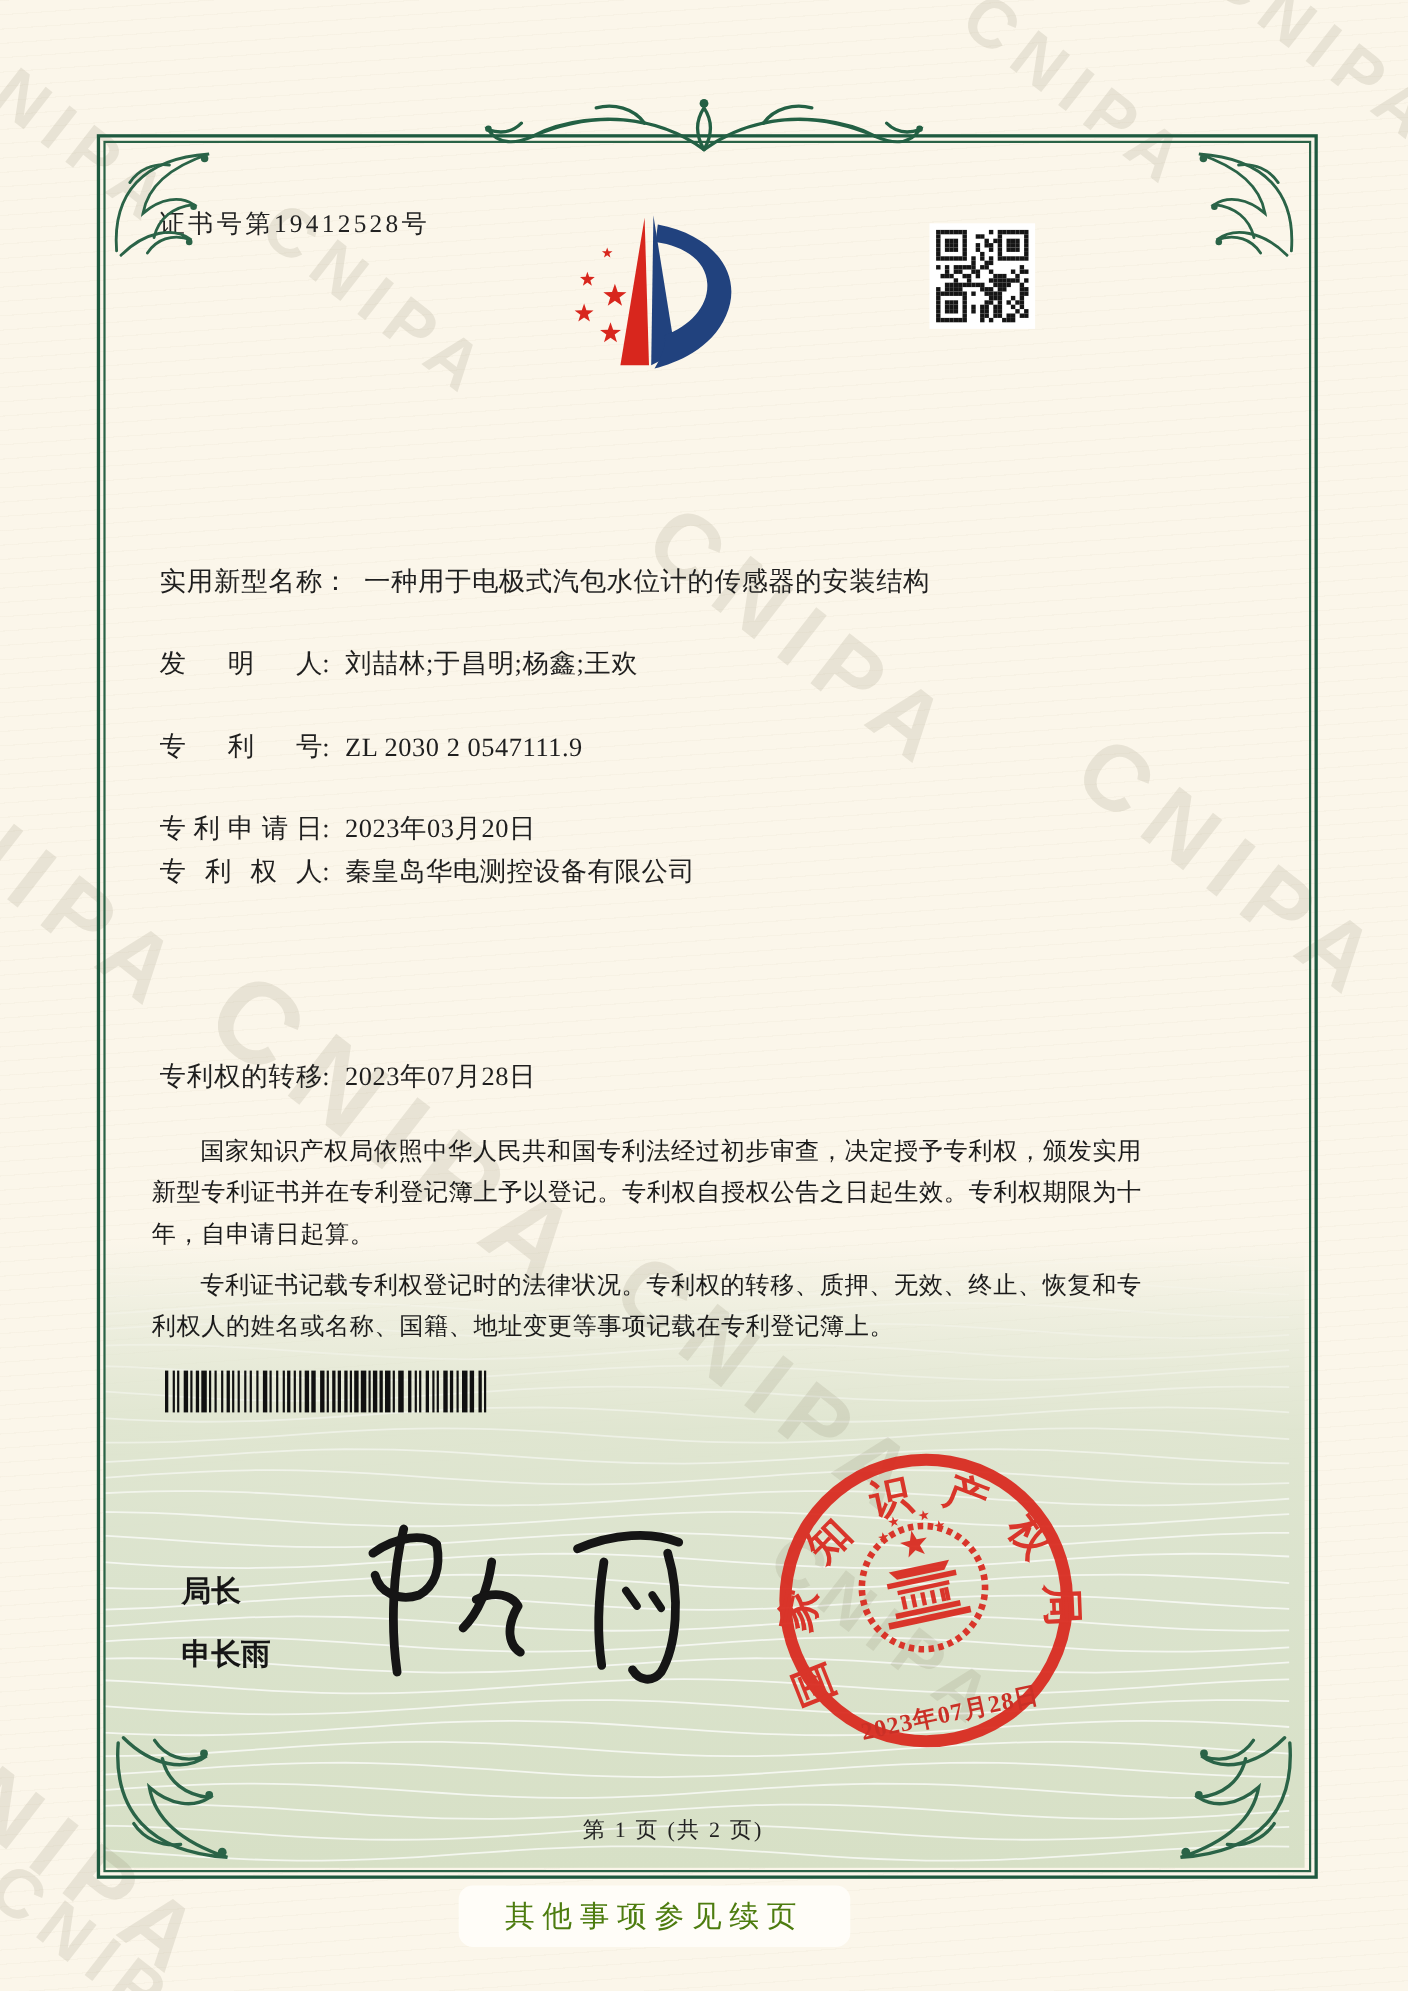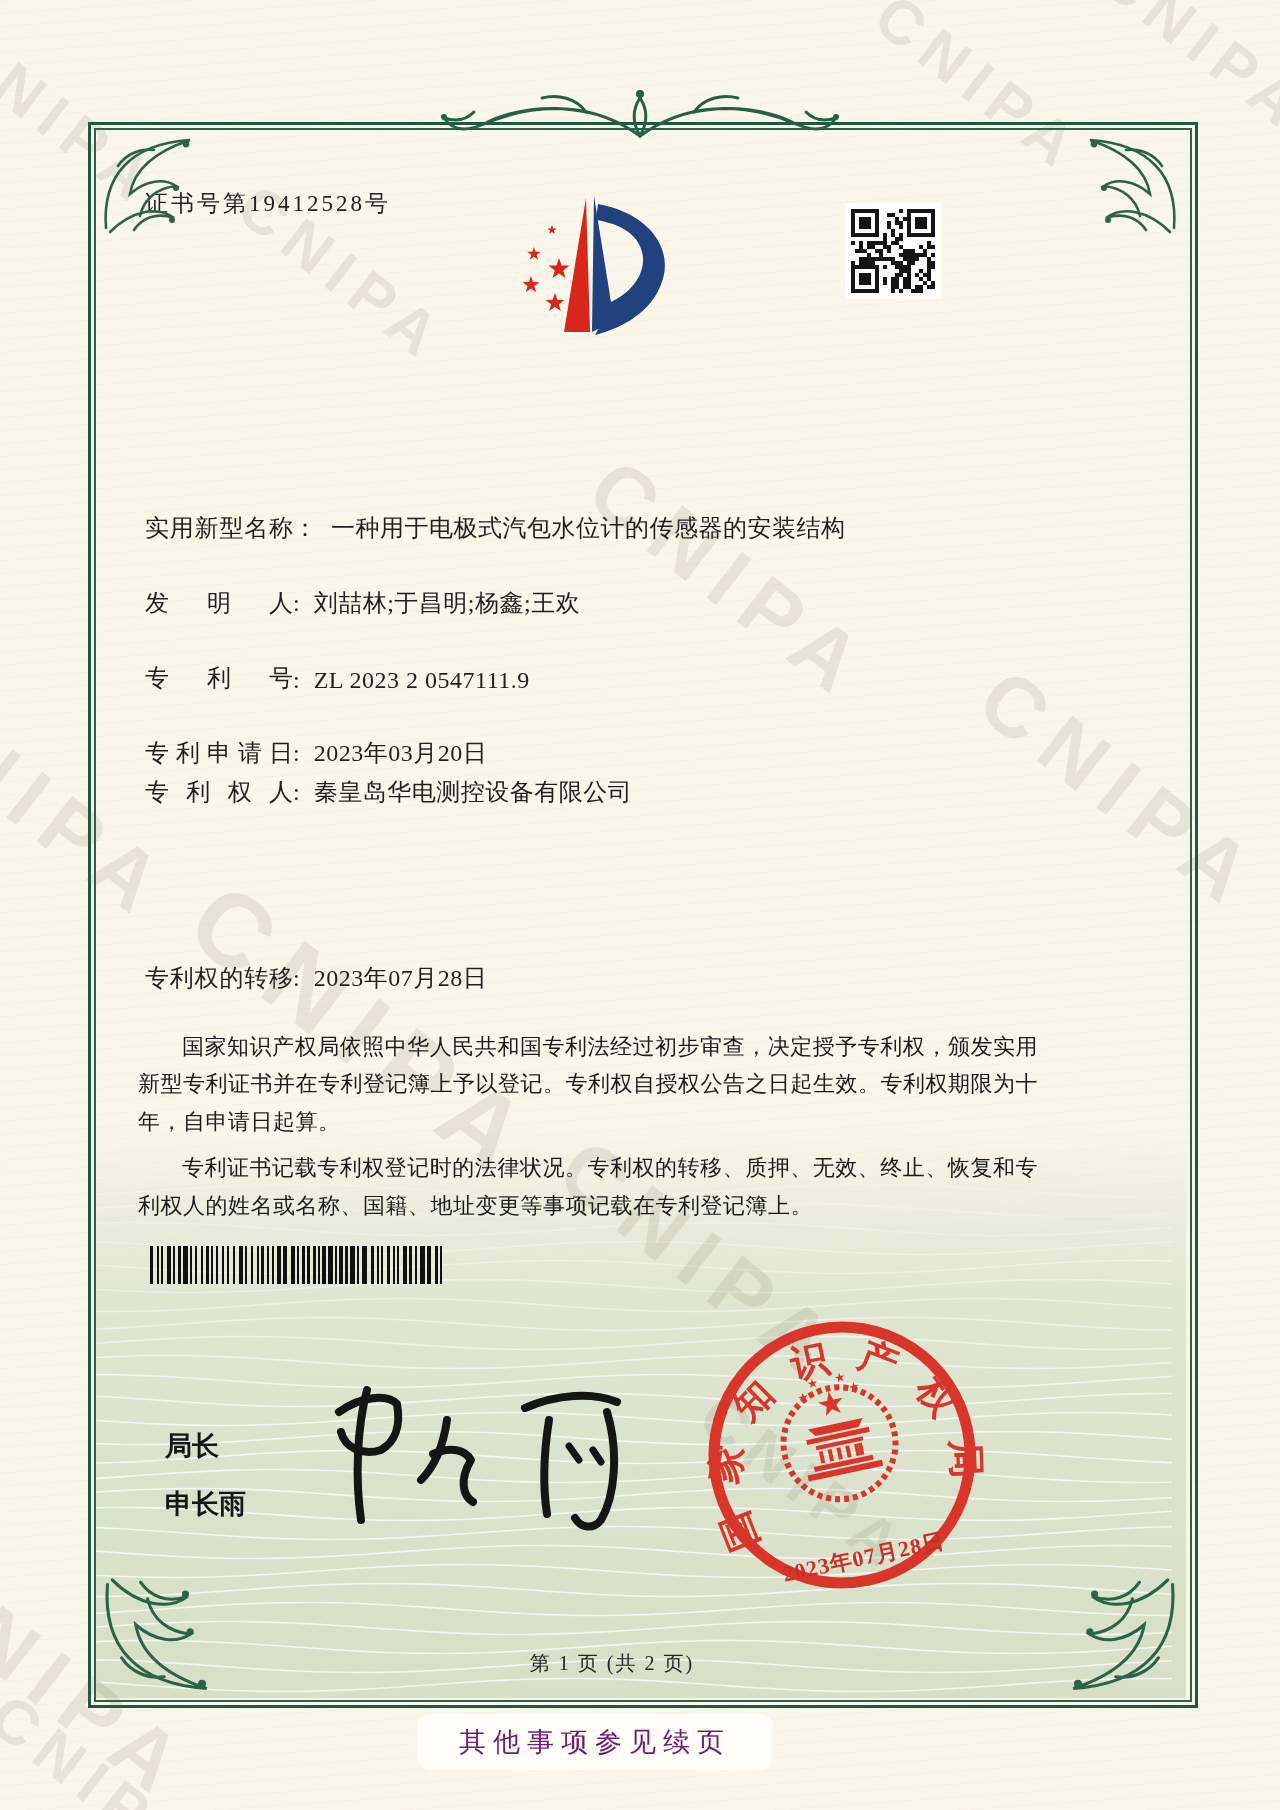--- a/index.html
+++ b/index.html
@@ -68,21 +68,21 @@
 
   
   .seal{position:absolute;left:692px;top:1295px;z-index:4;}
 
   
   .page-num{position:absolute;left:0;right:0;top:1650px;z-index:3;text-align:center;
     font-size:20px;color:#222;transform:translateX(-28px);letter-spacing:2px;}
   .cont-wrap{position:absolute;left:0;right:0;top:1714px;z-index:3;text-align:center;
     transform:translateX(-45px);}
   .cont-wrap span{display:inline-block;background:#fffdf8;padding:10px 42px;
-    font-size:27px;color:#701a75;letter-spacing:7px;border-radius:13px;}
+    font-size:27px;color:#4d7c0f;letter-spacing:7px;border-radius:13px;}
 </style>
 </head>
 <body>
 
 <div class="page">
 
   <div class="wm wm-m" style="left:-20px;top:14px">CNIPA</div>
   <div class="wm wm-m" style="left:268px;top:170px">CNIPA</div>
   <div class="wm wm-m" style="left:905px;top:-20px">CNIPA</div>
   <div class="wm wm-m" style="left:1130px;top:-60px">CNIPA</div>
@@ -435,21 +435,21 @@
     </div>
 
 
   <div class="row" style="top:512px">
     <span class="f-label">实用新型名称</span><span class="f-colon">：</span><span class="f-value">一种用于电极式汽包水位计的传感器的安装结构</span>
   </div>
   <div class="row" style="top:587px">
     <span class="f-label">发明人</span><span class="f-colon">:</span><span class="f-value">刘喆林;于昌明;杨鑫;王欢</span>
   </div>
   <div class="row" style="top:662px">
-    <span class="f-label">专利号</span><span class="f-colon">:</span><span class="f-value">ZL 2023 2 0547111.9</span>
+    <span class="f-label">专利号</span><span class="f-colon">:</span><span class="f-value">ZL 2030 2 0547111.9</span>
   </div>
   <div class="row" style="top:737px">
     <span class="f-label">专利申请日</span><span class="f-colon">:</span><span class="f-value">2023年03月20日</span>
   </div>
   <div class="row" style="top:776px">
     <span class="f-label">专利权人</span><span class="f-colon">:</span><span class="f-value">秦皇岛华电测控设备有限公司</span>
   </div>
   <div class="row" style="top:962px">
     <span class="f-label">专利权的转移</span><span class="f-colon">:</span><span class="f-value">2023年07月28日</span>
   </div>

